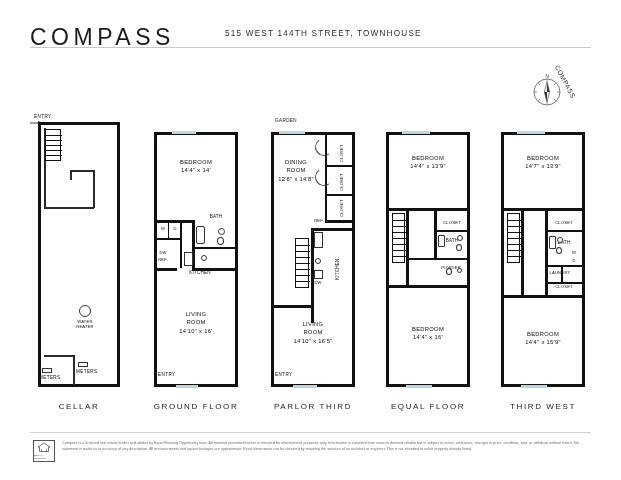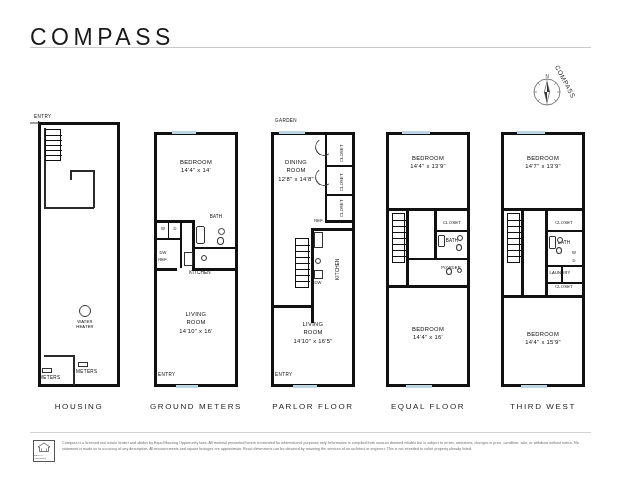--- a/index.html
+++ b/index.html
@@ -117,20 +117,21 @@
     font-size: 3.6px; color: #6a6a6a; line-height: 1.65; letter-spacing: 0.05px;
   }
 </style>
 </head>
 <body>
 
 <div class="page">
 
   <div class="header">
     <div class="brand">COMPASS</div>
+    <div class="addr">515 WEST 144TH STREET, TOWNHOUSE</div>
     <div class="header-rule"></div>
   </div>
 
   <div class="compass-wrap">
     <svg width="62" height="58" viewBox="0 0 62 58">
       <g transform="translate(20,32)">
         <circle cx="0" cy="0" r="13" fill="none" stroke="#444" stroke-width="0.7"></circle>
         <g stroke="#555" stroke-width="0.6">
           <line x1="0" y1="-13" x2="0" y2="-10"></line>
           <line x1="0" y1="13" x2="0" y2="10"></line>
@@ -179,21 +180,21 @@
       <div class="label-out" style="left:9px; top:265px;">METERS</div>
       <div class="fx" style="left:48px; top:252px; width:10px; height:5px;"></div>
       <div class="label-out" style="left:46px; top:259px;">METERS</div>
 
       <div class="label-out" style="left:4px; top:4px;">ENTRY</div>
       <svg style="position:absolute; left:0px; top:9px;" width="14" height="8">
         <line x1="0" y1="4" x2="12" y2="4" stroke="#111" stroke-width="0.8"></line>
         <polygon points="12,4 8,2 8,6" fill="#111"></polygon>
       </svg>
 
-      <div class="plan-label">HOUSING</div>
+      <div class="plan-label">CELLAR</div>
     </div>
 
     <div class="plan" style="left:146px; width:100px; height:310px;">
       <div class="outline" style="left:8px; top:22px; width:84px; height:255px;"></div>
 
       <div class="wall" style="left:11px; top:110px; width:36px; height:3px;"></div>
       <div class="wall" style="left:46px; top:110px; width:3px; height:50px;"></div>
       <div class="wall" style="left:46px; top:158px; width:43px; height:3px;"></div>
       <div class="wall" style="left:11px; top:158px; width:20px; height:3px;"></div>
 
@@ -223,21 +224,21 @@
 
       <div class="rtext b" style="left:0; top:48px; width:100px;">
         <span>BEDROOM</span><br><span>14'4" x 14'</span>
       </div>
       <div class="tiny" style="left:52px; top:104px; width:36px; font-size:4.6px;">BATH</div>
       <div class="tiny" style="left:34px; top:160px; width:40px; font-size:4.6px;">KITCHEN</div>
       <div class="rtext b" style="left:8px; top:200px; width:84px;">
         LIVING<br>ROOM<br><span>14'10" x 16'</span>
       </div>
 
-      <div class="plan-label">GROUND METERS</div>
+      <div class="plan-label">GROUND FLOOR</div>
     </div>
 
     <div class="plan" style="left:263px; width:100px; height:310px;">
       <div class="outline" style="left:8px; top:22px; width:84px; height:255px;"></div>
 
       <div class="label-out" style="left:12px; top:8px;">GARDEN</div>
 
       <div class="wall" style="left:62px; top:25px; width:2px; height:85px;"></div>
       <div class="wall" style="left:62px; top:55px; width:27px; height:1.6px;"></div>
       <div class="wall" style="left:62px; top:84px; width:27px; height:1.6px;"></div>
@@ -275,21 +276,21 @@
 
       <div class="label-out" style="left:12px; top:262px;">ENTRY</div>
 
       <div class="rtext b" style="left:2px; top:48px; width:62px;">
         DINING<br>ROOM<br><span>12'8" x 14'8"</span>
       </div>
       <div class="rtext b" style="left:8px; top:210px; width:84px;">
         LIVING<br>ROOM<br><span>14'10" x 16'5"</span>
       </div>
 
-      <div class="plan-label">PARLOR FLOOR</div>
+      <div class="plan-label">PARLOR THIRD</div>
     </div>
 
     <div class="plan" style="left:378px; width:100px; height:310px;">
       <div class="outline" style="left:8px; top:22px; width:84px; height:255px;"></div>
 
       <div class="wall" style="left:11px; top:98px; width:78px; height:2.5px;"></div>
       <div class="wall" style="left:11px; top:175px; width:78px; height:2.5px;"></div>
       <div class="wall" style="left:28px; top:98px; width:2.5px; height:78px;"></div>
       <div class="wall" style="left:56px; top:98px; width:2.5px; height:50px;"></div>
       <div class="wall" style="left:56px; top:120px; width:33px; height:1.8px;"></div>

